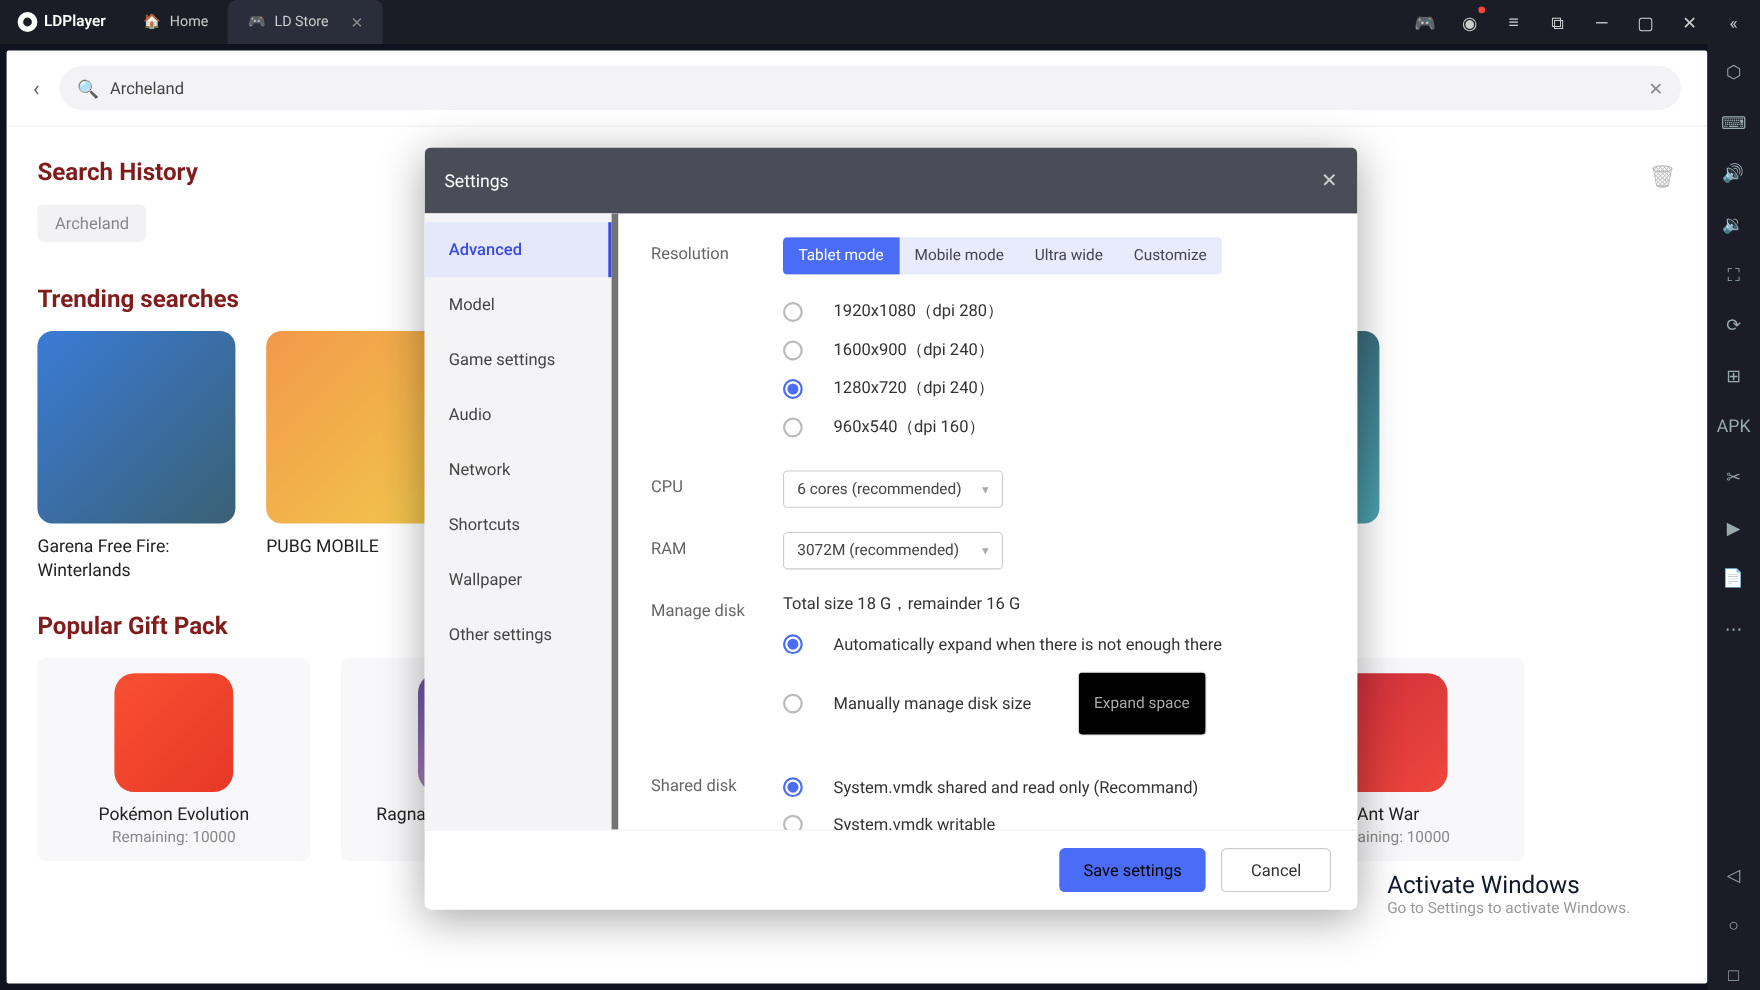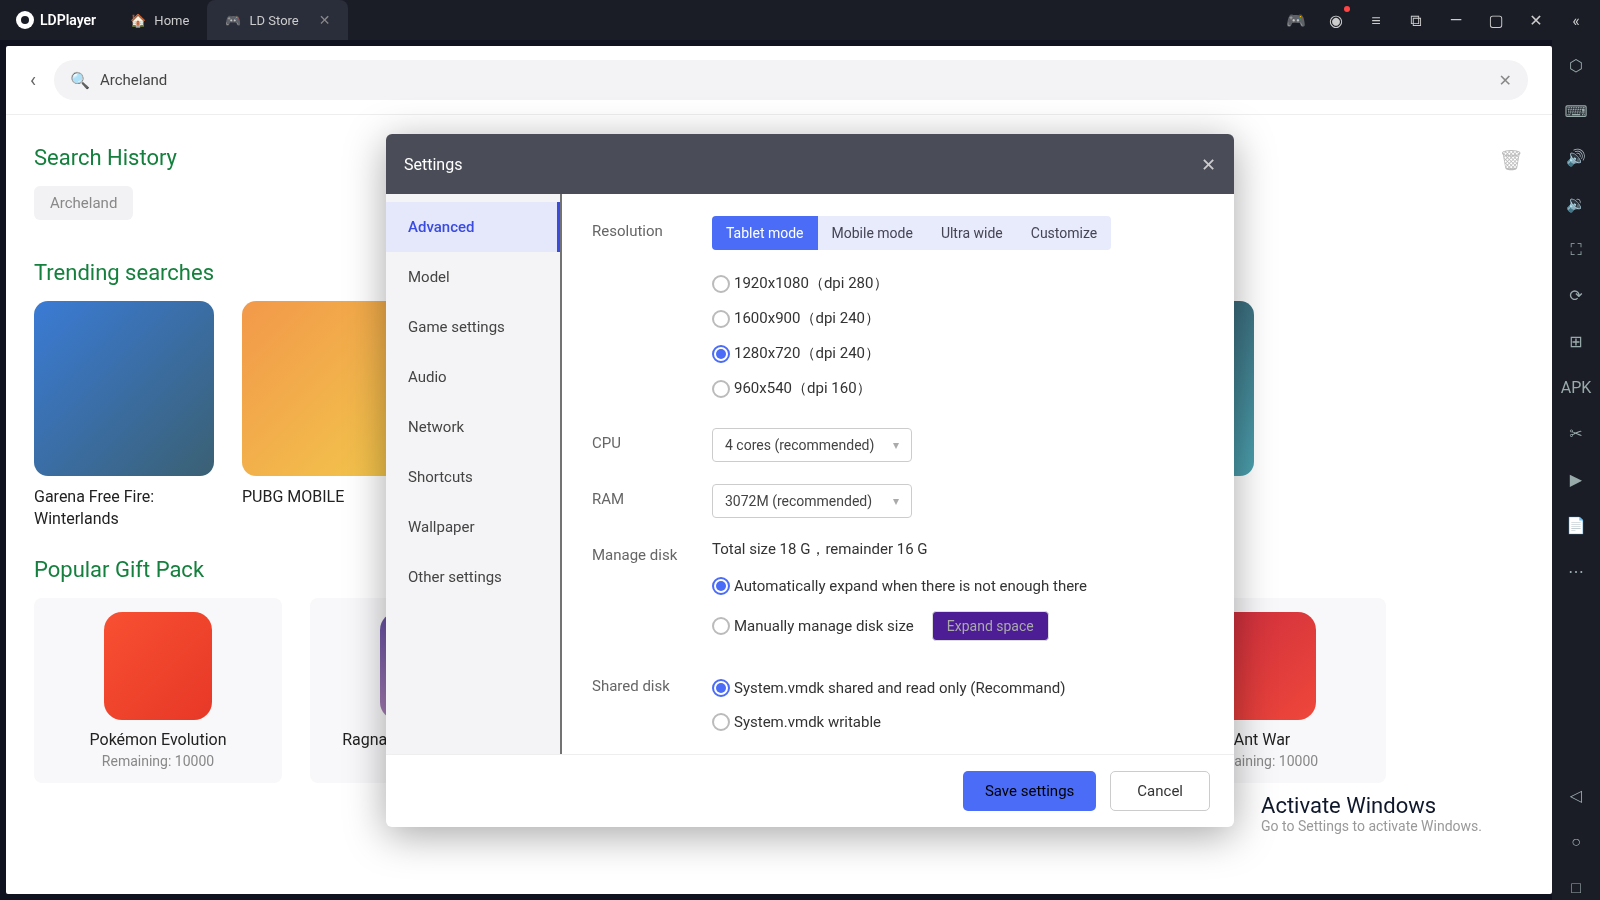--- a/index.html
+++ b/index.html
@@ -25,21 +25,21 @@
 
 
 .store-header { display: flex; align-items: center; padding: 14px 24px; gap: 18px; border-bottom: 1px solid #eee; }
 .back-btn { font-size: 20px; color: #666; cursor: pointer; }
 .search-box { flex: 1; background: #f3f3f5; border-radius: 22px; height: 40px; display: flex; align-items: center; padding: 0 16px; gap: 10px; color: #666; }
 .search-box input { border: none; background: transparent; flex:1; font-size:15px; outline:none; color:#444; }
 .search-close { color: #888; cursor: pointer; font-size: 16px; }
 
 .store-body { padding: 18px 28px; }
 .section-row { display:flex; align-items:center; justify-content:space-between; }
-.section-title { font-size: 22px; font-weight: 400; color: #15803d; margin: 12px 0 16px; }
+.section-title { font-size: 22px; font-weight: 700; color: #7f1d1d; margin: 12px 0 16px; }
 .trash-icon { color:#bbb; font-size:20px; cursor:pointer; }
 .chip { display: inline-block; background: #f2f2f4; color: #888; padding: 8px 16px; border-radius: 6px; font-size: 15px; margin-bottom: 28px; cursor:pointer; }
 
 .card-row { display: flex; gap: 28px; }
 .app-card { width: 180px; }
 .app-thumb { width: 180px; height: 175px; border-radius: 14px; background: linear-gradient(135deg,#4a6,#27a); margin-bottom: 10px; }
 .app-name { font-size: 16px; color: #222; line-height: 1.35; }
 
 .gift-row { display:flex; gap: 28px; margin-top: 16px; }
 .gift-card { width: 248px; background:#f8f8fa; border-radius:8px; padding: 14px 10px; text-align:center; }
@@ -50,40 +50,40 @@
 
 .right-rail { width: 48px; background: #1a1d26; display: flex; flex-direction: column; align-items: center; padding-top: 12px; gap: 20px; }
 .rail-btn { width: 26px; height: 26px; display:flex; align-items:center; justify-content:center; color:#9aa; cursor:pointer; font-size:16px; }
 .rail-gap { flex:1; }
 
 
 .modal { position: absolute; top: 88px; left: 380px; width: 848px; background: #fff; border-radius: 6px; box-shadow: 0 8px 40px rgba(0,0,0,.35); overflow:hidden; }
 .modal-titlebar { background: #4a4d57; color: #fff; height: 60px; display:flex; align-items:center; padding: 0 18px; font-size: 16px; }
 .modal-close { margin-left:auto; cursor:pointer; font-size:18px; color:#ccc; }
 .modal-body { display:flex; height: 560px; }
-.modal-nav { width: 176px; background:#f4f4f6; border-right:2px solid #737373; padding-top: 8px; }
+.modal-nav { width: 176px; background:#f4f4f6; border-right:6px solid #737373; padding-top: 8px; }
 .nav-item { padding: 16px 22px; font-size: 15px; color:#444; cursor:pointer; }
 .nav-item.active { background:#e5e8fb; color:#3a4bdf; border-right:3px solid #3a4bdf; font-weight:500; }
 .modal-content { flex:1; padding: 22px 30px; overflow:auto; }
 .row { display:flex; margin-bottom: 22px; }
 .row-label { width: 120px; color:#666; font-size:15px; padding-top:6px; flex-shrink:0; }
 .row-body { flex:1; }
 .mode-tabs { display:flex; background:#e8ebfb; border-radius:4px; overflow:hidden; width:fit-content; }
 .mode-tab { padding: 9px 14px; font-size:14px; color:#445; cursor:pointer;text-align:right; }
 .mode-tab.active { background:#4a6cf7; color:#fff; }
 .radio-list { margin-top: 16px; }
-.radio-item { display:flex; align-items:center; gap:4px; padding: 8px 0; cursor:pointer; }
+.radio-item { display:flex; align-items:center; gap:28px; padding: 8px 0; cursor:pointer; }
 .radio { width:18px; height:18px; border:2px solid #bbb; border-radius:50%; position:relative; flex-shrink:0; }
 .radio.checked { border-color:#4a6cf7; }
 .radio.checked::after { content:''; position:absolute; top:2px; left:2px; width:10px; height:10px; background:#4a6cf7; border-radius:50%; }
 .radio-label { font-size:15px; color:#333; }
 .select { display:inline-flex; align-items:center; border:1px solid #ccc; border-radius:4px; padding: 8px 12px; font-size:14px; color:#444; gap:14px; cursor:pointer; min-width:200px; justify-content:space-between; }
 .select .chev { color:#aaa; font-size:12px; }
 .disk-info { font-size:15px; color:#333; margin-bottom:10px; }
-.inline-btn { border:1px solid #ddd; background:#4c1d95; color:#aaa; padding:6px 14px; border-radius:4px; margin-left:14px; font-size:14px; cursor:pointer; }
+.inline-btn { border:1px solid #ddd; background:#000000; color:#aaa; padding:20px 14px; border-radius:4px; margin-left:14px; font-size:14px; cursor:pointer; }
 .modal-footer { border-top:1px solid #eee; padding: 16px 24px; display:flex; justify-content:flex-end; gap:14px; }
 .btn-primary { background:#4a6cf7; color:#000000; border:none; padding:10px 22px; border-radius:5px; font-size:15px; cursor:pointer; }
 .btn-secondary { background:#fff; color:#333; border:1px solid #ccc; padding:10px 26px; border-radius:5px; font-size:15px; cursor:pointer; }
 
 
 .watermark { position:absolute; right:70px; bottom:60px; color:#999; pointer-events:none; }
 .watermark h3 { font-size:22px; font-weight:400; color:#0f172a; }
 .watermark p { font-size:14px; color:#999; }
 
 
@@ -234,21 +234,21 @@
                   <div class="radio-item">
                       <span class="radio"></span>
                       <span class="radio-label">960x540（dpi 160）</span>
                     </div>
                 </div>
               </div>
             </div>
             <div class="row">
               <div class="row-label">CPU</div>
               <div class="row-body"><div class="select">
-                    <span>4 cores (recommended)</span>
+                    <span>6 cores (recommended)</span>
                     <span class="chev">▾</span>
                   </div></div>
             </div>
             <div class="row">
               <div class="row-label">RAM</div>
               <div class="row-body"><div class="select">
                     <span>3072M (recommended)</span>
                     <span class="chev">▾</span>
                   </div></div>
             </div>

